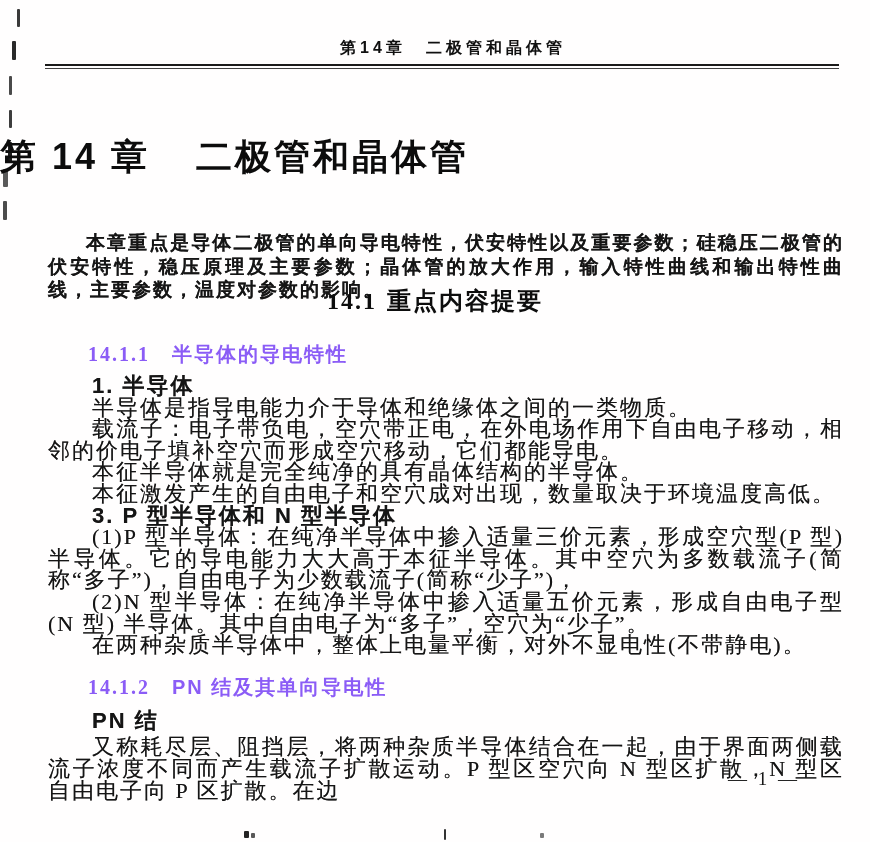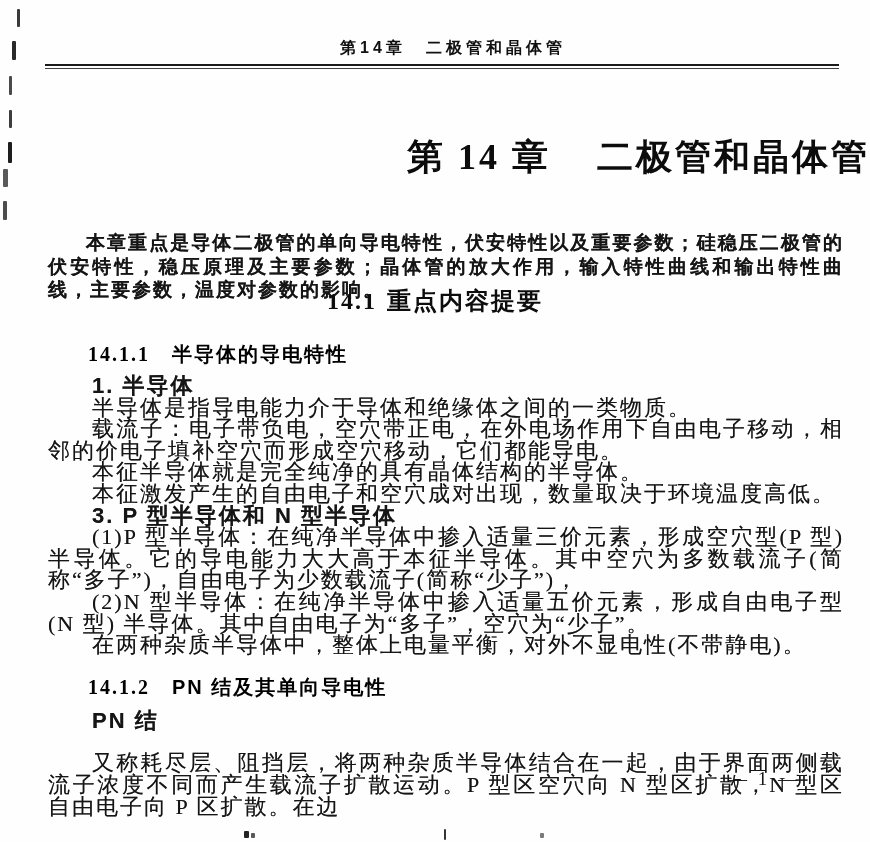--- a/index.html
+++ b/index.html
@@ -13,22 +13,22 @@
     position:absolute;top:38px;left:0;right:0;text-align:center;
     font-family:"Liberation Sans","DejaVu Sans",sans-serif;
     font-weight:bold;font-size:16px;letter-spacing:4px;color:#101010;padding-left:36px;
   }
   .header-rule{
     position:absolute;top:64px;left:45px;width:794px;height:2px;
     border-top:2px solid #1b1b1b;border-bottom:1px solid #3f3f3f;
   }
   
   .chapter-title{
-    position:absolute;top:133px;left:0;right:0;text-align:right;
-    font-family:Liberation Serif, serif;
+    position:absolute;top:133px;left:0;right:0;text-align:left;
+    font-family:Liberation Sans, sans-serif;
     font-weight:bold;font-size:36px;letter-spacing:3px;color:#0c0c0c;
   }
   .chapter-title .num{margin-right:46px;}
   
   .intro{
     position:absolute;top:203px;left:48px;width:796px;
     font-size:19px;line-height:23.5px;letter-spacing:2px;
     font-weight:bold;text-align:justify;text-indent:2em;
     text-shadow:0 0 .5px rgba(0,0,0,.65);
     margin-top:28px;
@@ -37,39 +37,39 @@
   .section-heading{
     position:absolute;top:285px;left:0;right:0;text-align:center;
     font-family:"Liberation Sans","DejaVu Sans",sans-serif;
     font-weight:bold;font-size:24px;letter-spacing:2px;color:#0d0d0d;
   }
   .section-heading .num{font-family:"Liberation Serif","DejaVu Serif",serif;margin-right:10px;}
   
   .sub-heading{
     position:absolute;left:88px;
     font-family:"Liberation Sans","DejaVu Sans",sans-serif;
-    font-weight:bold;font-size:20px;letter-spacing:2px;color:#000000;
+    font-weight:bold;font-size:20px;letter-spacing:2px;color:#8b5cf6;
   }
   .sub-heading .num{font-family:"Liberation Serif","DejaVu Serif",serif;margin-right:22px;}
   .sub1-heading{top:341px;}
   .sub2-heading{top:674px;}
   
   .body-block{
     position:absolute;left:48px;width:796px;
     font-size:22px;letter-spacing:2px;text-align:justify;
     text-shadow:0 0 .4px rgba(0,0,0,.55);
   }
   .body1{top:375px;line-height:21.6px;}
   .body2{top:710px;line-height:22px;}
   .body-block p{margin:0;text-indent:2em;}
   .body-block p.lead{
     font-family:"Liberation Sans","DejaVu Sans",sans-serif;
     font-weight:bold;
   }
-  .body2 p.lead{margin-bottom:20px;}
+  .body2 p.lead{margin-bottom:4px;}
   
   .page-number{
     position:absolute;top:768px;right:70px;
     font-size:19px;letter-spacing:3px;color:#161616;
   }
   
   .mark{position:absolute;border-radius:1px;}
 </style>
 </head>
 <body>

